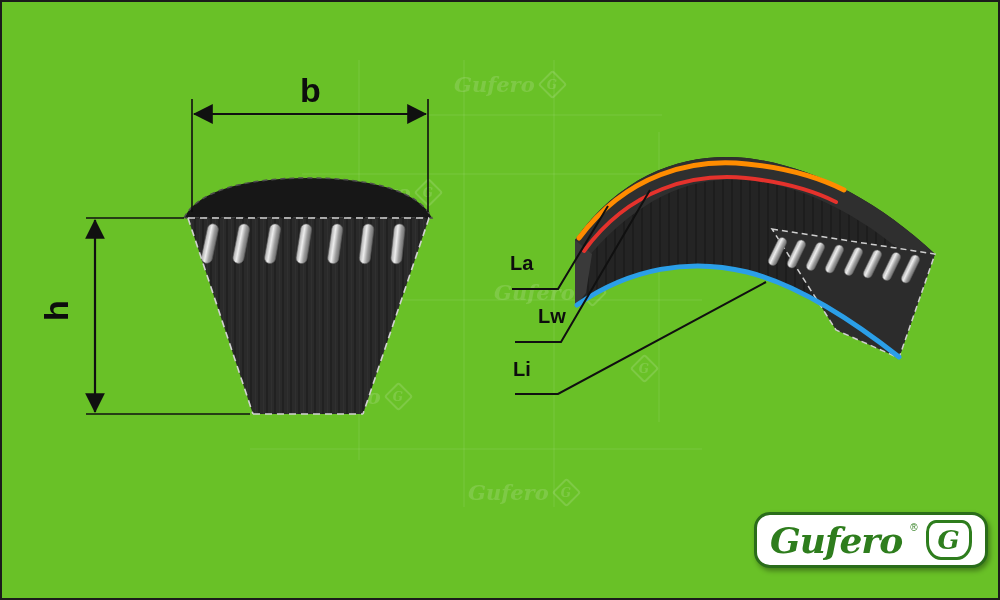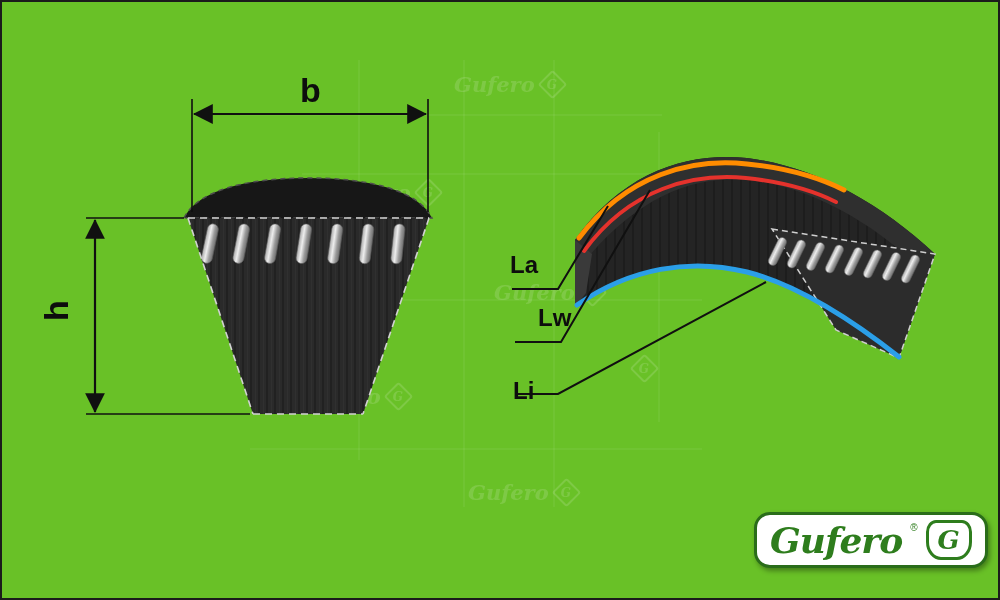--- a/index.html
+++ b/index.html
@@ -14,21 +14,21 @@
   
   .grid-layer { position:absolute; inset:0; pointer-events:none; }
 
   
   .dim-label, .len-label {
     position:absolute; font-weight:bold; color:#0d0d0d; line-height:1.1;
     font-family:"Liberation Sans", sans-serif;
   }
   .dim-label { font-size:34px; }
   .dim-label.dim-h { transform:rotate(-90deg); transform-origin:center; }
-  .len-label { font-size:24px; }
+  .len-label { font-size:20px; }
 
   
   .wm {
     position:absolute; display:flex; gap:7px; align-items:center;
     color:#eef7e4; opacity:0.16; font-family:"DejaVu Serif", serif;
     font-style:italic; font-weight:bold; font-size:21px; pointer-events:none;
   }
   .wm-badge {
     width:17px; height:17px; border:2px solid currentColor; border-radius:3px;
     transform:rotate(45deg); display:flex; align-items:center; justify-content:center;
@@ -192,21 +192,21 @@
       <path d="M513,340 L559,340 L648,188"></path>
       <path d="M513,392 L556,392 L764,280"></path>
     </g>
   </svg>
 
   <div class="dim-label" style="left:298px; top:70px">b</div>
   <div class="dim-label dim-h" style="left:44px; top:290px">h</div>
 
   <div class="len-label" style="left:508px; top:250px">La</div>
   <div class="len-label" style="left:536px; top:303px">Lw</div>
-  <div class="len-label" style="left:511px; top:376px">Li</div>
+  <div class="len-label" style="left:511px; top:356px">Li</div>
 
   <div class="logo">
     <span class="logo-brand">Gufero</span>
     <span class="logo-reg">®</span>
     <span class="logo-shield">
       <span>G</span>
     </span>
   </div>
 
 </div>

